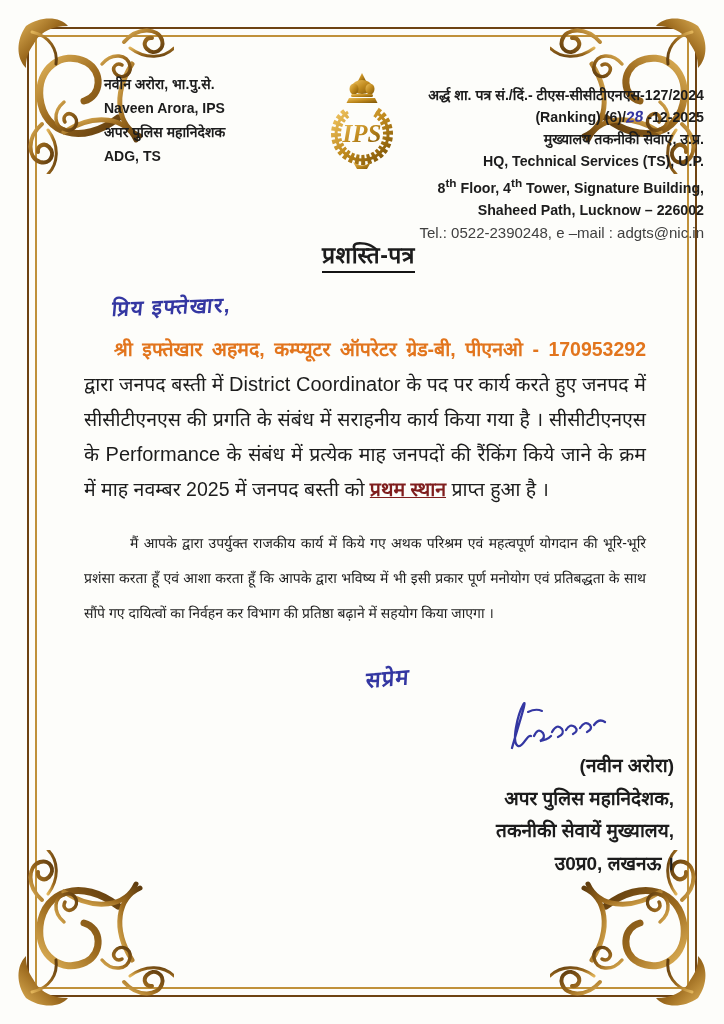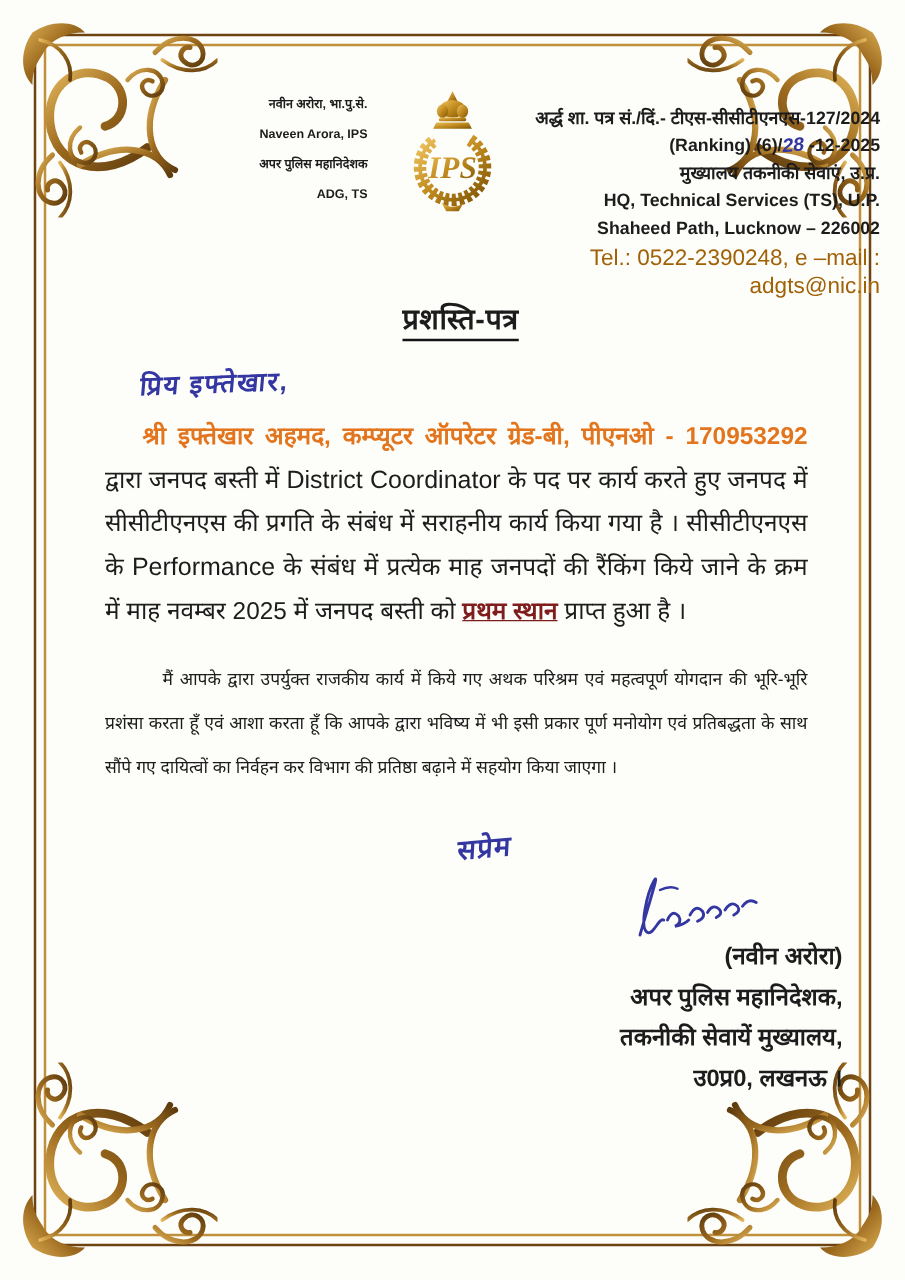--- a/index.html
+++ b/index.html
@@ -7,26 +7,26 @@
         font-family:"Liberation Sans","DejaVu Sans",sans-serif;color:#1c1c1c;overflow:hidden;margin:0 auto;}
   .frame-outer{position:absolute;inset:27px;border:2px solid #6e4312;pointer-events:none;}
   .frame-inner{position:absolute;inset:35px;border:2px solid #c0913a;pointer-events:none;}
   .corner{position:absolute;width:168px;height:168px;}
   .corner.tl{left:6px;top:6px}
   .corner.tr{right:6px;top:6px;transform:scaleX(-1)}
   .corner.bl{left:6px;bottom:6px;transform:scaleY(-1)}
   .corner.br{right:6px;bottom:6px;transform:scale(-1,-1)}
   .defs-svg{position:absolute;width:0;height:0;}
 
-  .hdr-left{position:absolute;left:104px;top:72px;width:190px;text-align:right;
-            font-weight:bold;font-size:10px;line-height:24px;}
+  .hdr-left{position:absolute;left:104px;top:72px;width:190px;text-align:left;
+            font-weight:bold;font-size:14px;line-height:24px;}
   .emblem{position:absolute;left:322px;top:72px;}
   .hdr-right{position:absolute;right:20px;top:84px;width:312px;text-align:right;
              font-weight:bold;font-size:14.2px;line-height:22px;}
-  .contact-line{color:#a16207;font-weight:normal;font-size:18px;margin-top:1px;}
+  .contact-line{color:#404040;font-weight:normal;font-size:15px;margin-top:1px;}
   .hand{color:#3437a2;}
   .date-hand{display:inline-block;transform:skewX(-10deg) rotate(-5deg);font-size:15.5px;font-weight:bold;}
 
   .title{position:absolute;top:238px;left:0;width:100%;text-align:center;
          font-size:23px;font-weight:bold;}
   .title span{border-bottom:2.5px solid #141414;padding-bottom:3px;letter-spacing:.5px;margin-left:13px;}
 
   .salutation{position:absolute;left:112px;top:292px;font-size:21px;font-weight:bold;
               letter-spacing:1.5px;transform:rotate(-2deg) skewX(-7deg);}
 
@@ -118,20 +118,21 @@
     </g>
     <text x="40" y="70" font-size="25" font-style="italic" font-weight="bold" text-anchor="middle" fill="url(#eg)" font-family="Liberation Serif, DejaVu Serif, serif">IPS</text>
     <path d="M31 90 q9 7 18 0 l-4 7 h-10 z" fill="url(#eg)"></path>
   </svg>
 
   <div class="hdr-right">
     <div>अर्द्ध शा. पत्र सं./दिं.- टीएस-सीसीटीएनएस-127/2024</div>
     <div><span>(Ranking) (6)/</span><span class="hand date-hand">28</span><span> -12-2025</span></div>
     <div>मुख्यालय तकनीकी सेवाएं, उ.प्र.</div>
     <div>HQ, Technical Services (TS), U.P.</div>
+    <div><span>8</span><sup>th</sup><span> Floor, 4</span><sup>th</sup><span> Tower, Signature Building,</span></div>
     <div>Shaheed Path, Lucknow – 226002</div>
     <div class="contact-line">Tel.: 0522-2390248, e –mail : adgts@nic.in</div>
   </div>
 
   <div class="title"><span>प्रशस्ति-पत्र</span></div>
 
   <div class="salutation hand">प्रिय इफ्तेखार,</div>
 
   <div class="body-p1"><span class="recipient">श्री इफ्तेखार अहमद, कम्प्यूटर ऑपरेटर ग्रेड-बी, पीएनओ - 170953292</span><span> द्वारा जनपद बस्ती में </span><span class="latin">District Coordinator</span><span> के पद पर कार्य करते हुए जनपद में सीसीटीएनएस की प्रगति के संबंध में सराहनीय कार्य किया गया है । सीसीटीएनएस के </span><span class="latin">Performance</span><span> के संबंध में प्रत्येक माह जनपदों की रैंकिंग किये जाने के क्रम में माह नवम्बर 2025 में जनपद बस्ती को </span><span class="hl">प्रथम स्थान</span><span> प्राप्त हुआ है ।</span></div>
 

